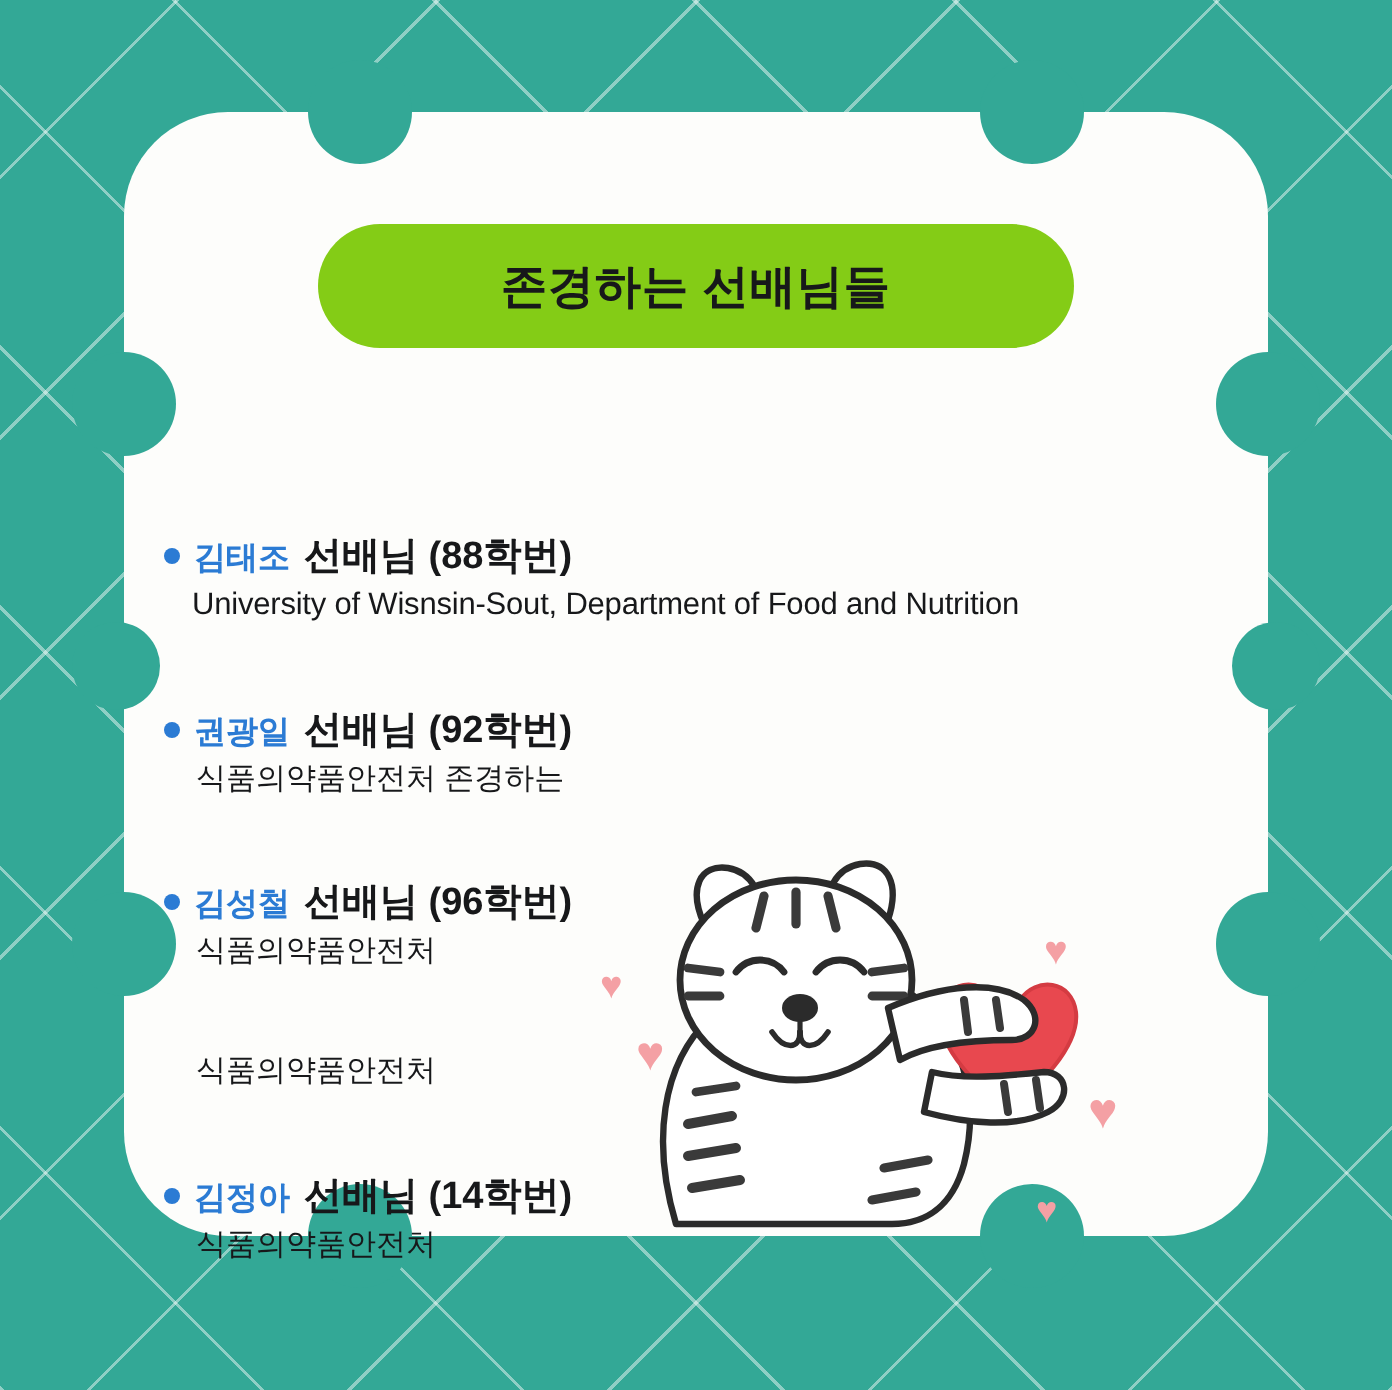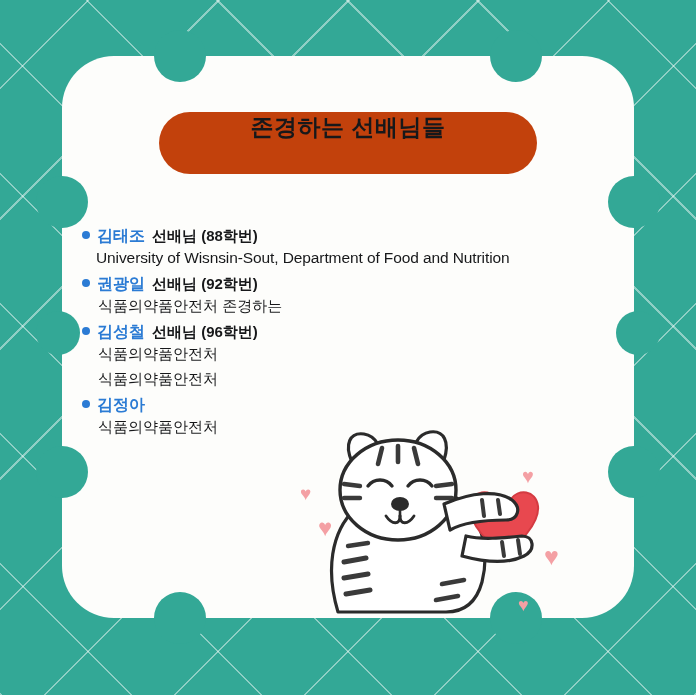--- a/index.html
+++ b/index.html
@@ -63,42 +63,42 @@
   .notch.n-r-top { right: -26px; top: 120px; }
   .notch.n-r-bot { right: -26px; bottom: 120px; }
 
   
   #title-pill {
     position: absolute;
     left: 159px;
     top: 112px;
     width: 378px;
     height: 62px;
-    background: #c2410c;
+    background: #84cc16;
     border-radius: 31px;
     display: flex;
-    align-items: flex-start;
+    align-items: center;
     justify-content: center;
   }
   #title-text {
     font-size: 23px;
     font-weight: bold;
     color: #17181a;
     letter-spacing: 0.5px;
     white-space: nowrap;
   }
 
   
   #senior-list {
     position: absolute;
     left: 82px;
     top: 226px;
     width: 540px;
   }
-  .senior-entry { margin-bottom: 6px; }
+  .senior-entry { margin-bottom: 6px; margin-top: 41px; }
   .entry-line1 {
     display: flex;
     align-items: baseline;
     gap: 7px;
     line-height: 1.25;
   }
   .bullet {
     width: 8px;
     height: 8px;
     border-radius: 50%;
@@ -108,21 +108,21 @@
     position: relative;
     top: -2px;
   }
   .entry-name {
     color: #2b7bd4;
     font-size: 16px;
     font-weight: bold;
   }
   .entry-suffix {
     color: #17181a;
-    font-size: 15px;
+    font-size: 19px;
     font-weight: bold;
   }
   .entry-line2 {
     color: #17181a;
     font-size: 15px;
     font-weight: normal;
     margin-left: 16px;
     margin-top: 2px;
     line-height: 1.3;
   }
@@ -201,20 +201,21 @@
     </div>
 
     <div class="senior-entry">
       <div class="entry-line2">식품의약품안전처</div>
     </div>
 
     <div class="senior-entry">
       <div class="entry-line1">
         <span class="bullet"></span>
         <span class="entry-name">김정아</span>
+        <span class="entry-suffix">선배님 (14학번)</span>
       </div>
       <div class="entry-line2">식품의약품안전처</div>
     </div>
 
   </div>
 
   <div id="tiger-art">
     <span class="heart-deco h1">♥</span>
     <span class="heart-deco h2">♥</span>
     <span class="heart-deco h3">♥</span>

